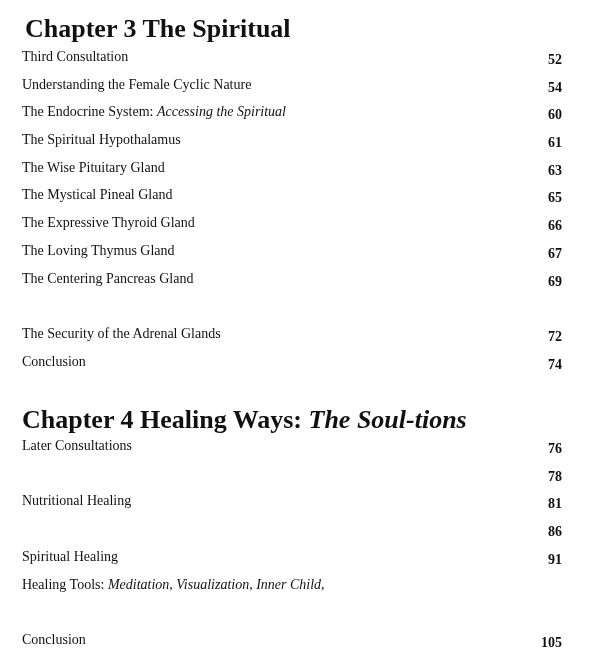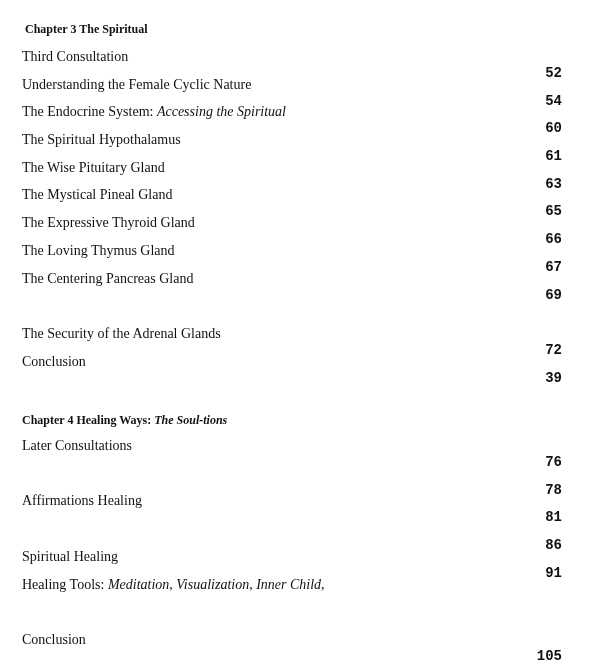--- a/index.html
+++ b/index.html
@@ -19,43 +19,42 @@
       position: absolute;
       left: 0;
       top: 0;
       width: 600px;
       height: 669px;
     }
     .chapter-title {
       position: absolute;
       left: 25px;
       font-weight: bold;
-      font-size: 12px;
+      font-size: 26px;
       line-height: 22px;
       white-space: nowrap;
     }
     .chapter-title .it { font-style: italic; }
     .toc-row {
       position: absolute;
       left: 22px;
       width: 540px;
       height: 26px;
       font-size: 14px;
       line-height: 26px;
       white-space: nowrap;
     }
     .toc-row .title { position: absolute; left: 0; top: 0; }
     .toc-row .title .it { font-style: italic; }
     .toc-row .page-num {
       position: absolute;
       right: 0;
-      top: 16px;
+      top: 3px;
       font-weight: bold;
       text-align: left;
-      font-family: Liberation Mono, monospace;
     }
     .toc-row.indent .title { left: 24px; }
   </style>
 </head>
 <body>
 
 <div class="page">
 
   <div class="chapter-title" style="top:18px;">
     <span>Chapter 3 The Spiritual</span><span class="it"></span>
@@ -96,36 +95,36 @@
   <div class="toc-row" style="top:266px;">
     <span class="title"><span>The Centering Pancreas Gland</span><span class="it"></span></span>
     <span class="page-num">69</span>
   </div>
   <div class="toc-row" style="top:321px;">
     <span class="title"><span>The Security of the Adrenal Glands</span><span class="it"></span></span>
     <span class="page-num">72</span>
   </div>
   <div class="toc-row" style="top:349px;">
     <span class="title"><span>Conclusion</span><span class="it"></span></span>
-    <span class="page-num">39</span>
+    <span class="page-num">74</span>
   </div>
 
   <div class="chapter-title" style="top:409px;left:22px;">
     <span>Chapter 4 Healing Ways: </span><span class="it">The Soul-tions</span>
   </div>
 
   <div class="toc-row" style="top:433px;">
     <span class="title"><span>Later Consultations</span><span class="it"></span></span>
     <span class="page-num">76</span>
   </div>
   <div class="toc-row" style="top:461px;">
     <span class="page-num">78</span>
   </div>
   <div class="toc-row" style="top:488px;">
-    <span class="title"><span>Affirmations Healing</span><span class="it"></span></span>
+    <span class="title"><span>Nutritional Healing</span><span class="it"></span></span>
     <span class="page-num">81</span>
   </div>
   <div class="toc-row" style="top:516px;">
     <span class="page-num">86</span>
   </div>
   <div class="toc-row" style="top:544px;">
     <span class="title"><span>Spiritual Healing</span><span class="it"></span></span>
     <span class="page-num">91</span>
   </div>
   <div class="toc-row" style="top:572px;">

